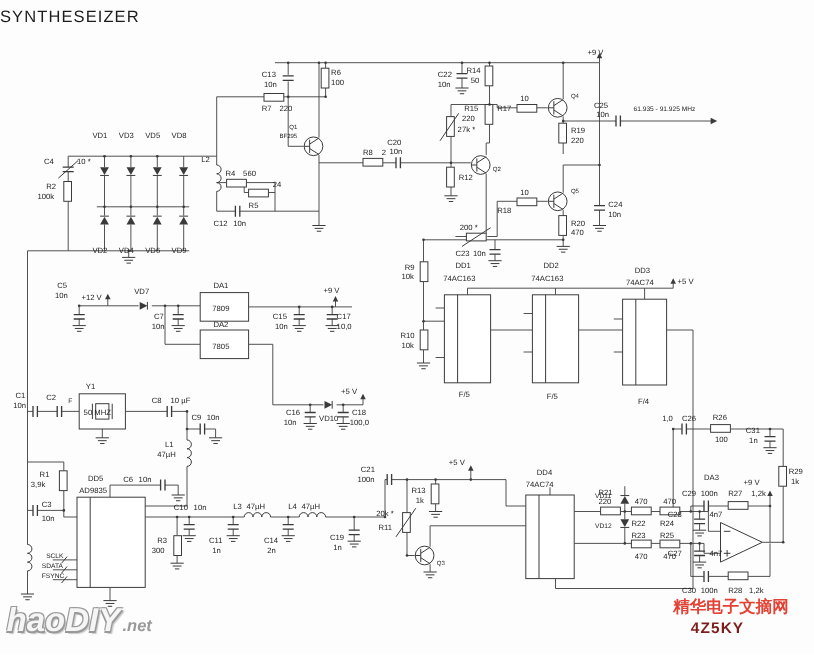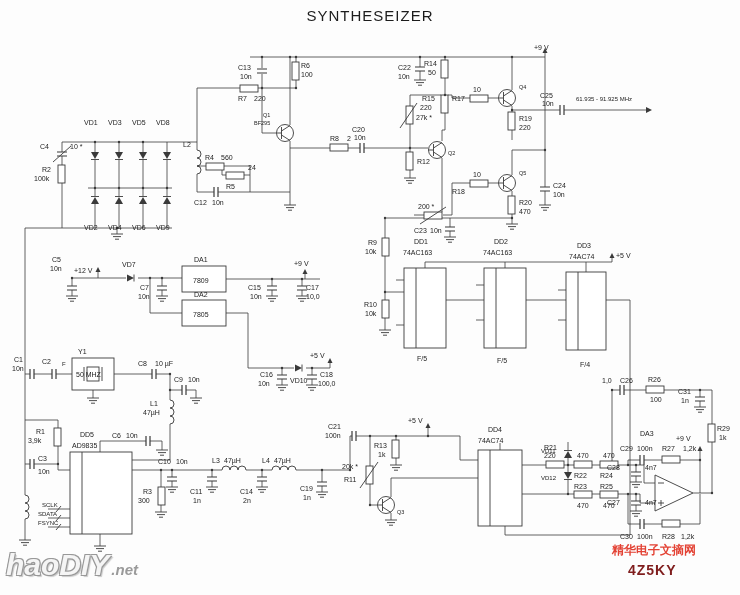--- a/index.html
+++ b/index.html
@@ -1,34 +1,34 @@
 <!DOCTYPE html>
 <html style="--wire: #3a3a3a; --ink: #1c1c1c; --wmred: #e34234; --wmgray: #9a9a9a;"><head>
 <meta charset="utf-8">
 <style>
   :root{ --wire:#3a3a3a; --ink:#1c1c1c; --wmred:#e34234; --wmgray:#9a9a9a; }
   html,body{margin:0;padding:0;background:#fff;}
   .page{position:relative;width:740px;height:595px;background:#fdfdfd;overflow:hidden;
         font-family:"Liberation Sans", sans-serif;}
-  .title{position:absolute;top:7px;left:0;width:100%;text-align:center;
+  .title{position:absolute;top:7px;left:0;width:100%;text-align:left;
          font-size:15px;letter-spacing:1px;color:var(--ink);}
   svg#schem{position:absolute;left:0;top:0;}
   #schem .wire{stroke:var(--wire);fill:none;stroke-width:0.8;}
   #schem .plate{stroke:var(--wire);fill:none;stroke-width:1.2;}
   #schem .box{fill:#ffffff;stroke:var(--wire);stroke-width:0.9;}
   #schem .sym{stroke:var(--wire);fill:none;stroke-width:0.9;}
   #schem .fill{fill:var(--wire);stroke:none;}
   #schem text{fill:var(--ink);font-family:"Liberation Sans", sans-serif;}
   .wm-left{position:absolute;left:6px;top:550px;font-style:italic;font-weight:bold;color:#f5f5f5;
            text-shadow:-1px -1px 0 #999,1px -1px 0 #999,-1px 1px 0 #999,1px 1px 0 #999,2px 2px 1px #c9c9c9;
            font-size:30px;line-height:1;}
   .wm-left .net{font-size:15px;font-style:italic;color:var(--wmgray);text-shadow:none;margin-left:2px;text-align:center;}
   .callsign{position:absolute;left:628px;top:562px;font-size:14px;font-weight:bold;
             letter-spacing:1px;color:#7f1d1d;}
-  .wm-right{position:absolute;left:612px;top:542px;font-size:12px;font-weight:bold;color:var(--wmred);
+  .wm-right{position:absolute;left:612px;top:542px;font-size:15px;font-weight:bold;color:var(--wmred);
             white-space:nowrap;}
 </style>
 </head>
 <body>
 
 <div class="page">
 
   <div class="title">SYNTHESEIZER</div>
 
   <svg id="schem" width="740" height="595" viewBox="0 0 740 595">

